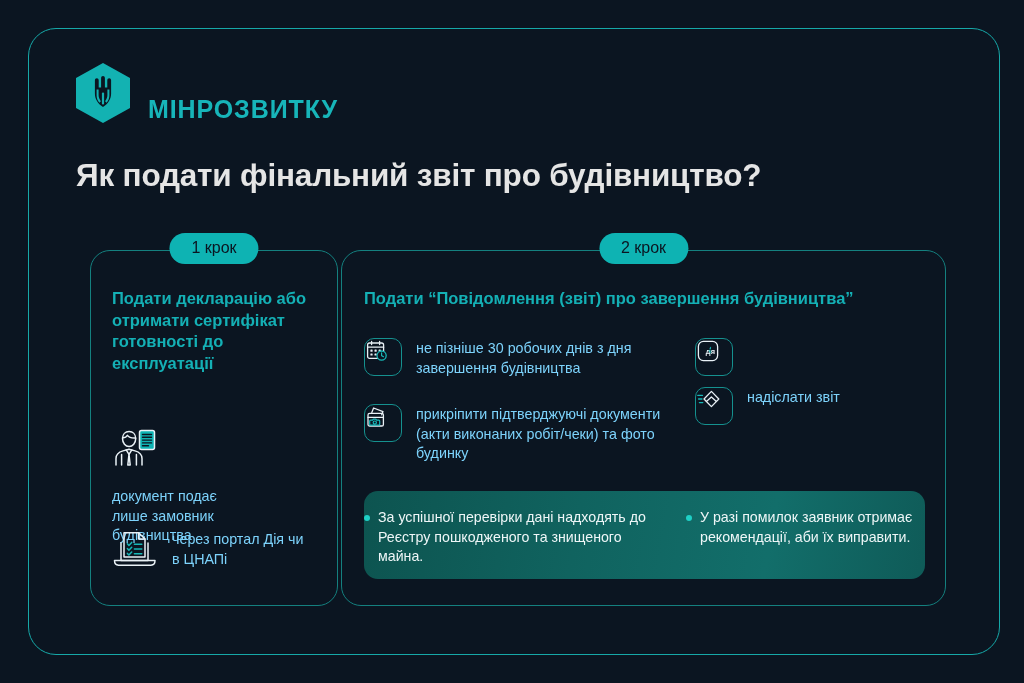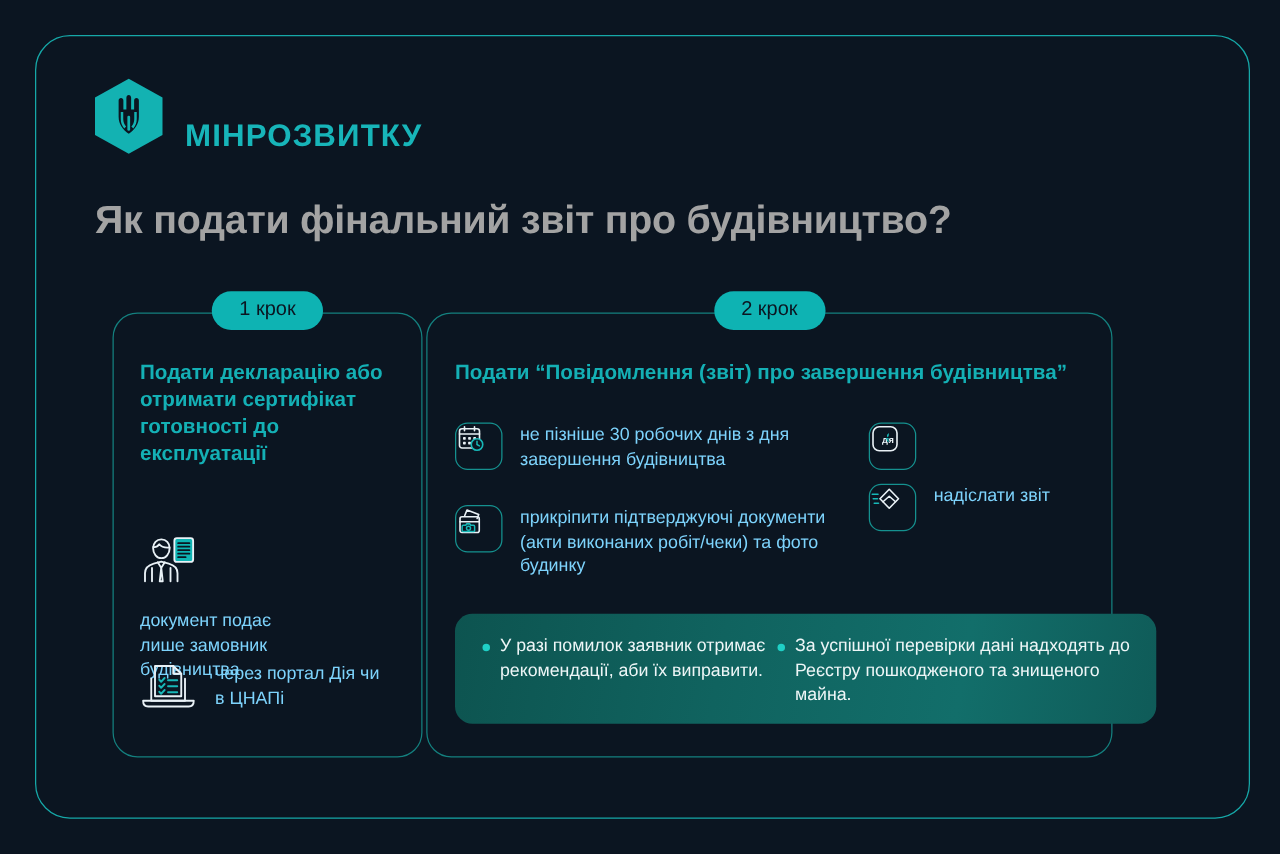--- a/index.html
+++ b/index.html
@@ -53,34 +53,34 @@
     white-space: nowrap;
   }
 
   
   .headline {
     position: absolute;
     left: 76px;
     top: 157px;
     font-size: 31.5px;
     font-weight: 700;
-    color: #a3a3a3;
+    color: #e5e5e5;
     letter-spacing: -0.2px;
     white-space: nowrap;
   }
 
   
   .card {
     position: absolute;
     border: 1.4px solid #14807f;
     border-radius: 20px;
     background: #0b1521;
   }
   .card-left  { left: 90px;  top: 250px; width: 248px; height: 356px; }
-  .card-right { left: 341px; top: 250px; width: 549px; height: 356px; }
+  .card-right { left: 341px; top: 250px; width: 605px; height: 356px; }
 
   .step-badge {
     position: absolute;
     top: -18px;
     background: #0eb3b3;
     color: #0b1521;
     font-size: 16px;
     font-weight: 400;
     border-radius: 999px;
     padding: 7px 22px 8px;
@@ -327,24 +327,24 @@
           </g>
           <g stroke="#17b7b7" stroke-width="1.3" stroke-linecap="round">
             <path d="M6.4 7.4H1.8M6 11H2.6M6.8 14.6H3.4"></path>
           </g>
         </svg>
       </span>
       <span class="ftext">надіслати звіт</span>
     </div>
 
     <div class="callout">
+      <div class="callout-col cc2">
+        <span class="bullet"></span>
+        <span class="callout-text">За успішної перевірки дані надходять до Реєстру пошкодженого та знищеного майна.</span>
+      </div>
       <div class="callout-col cc1">
         <span class="bullet"></span>
         <span class="callout-text">У разі помилок заявник отримає рекомендації, аби їх виправити.</span>
       </div>
-      <div class="callout-col cc2">
-        <span class="bullet"></span>
-        <span class="callout-text">За успішної перевірки дані надходять до Реєстру пошкодженого та знищеного майна.</span>
-      </div>
     </div>
   </section>
 
 </div>
 
 </body></html>

